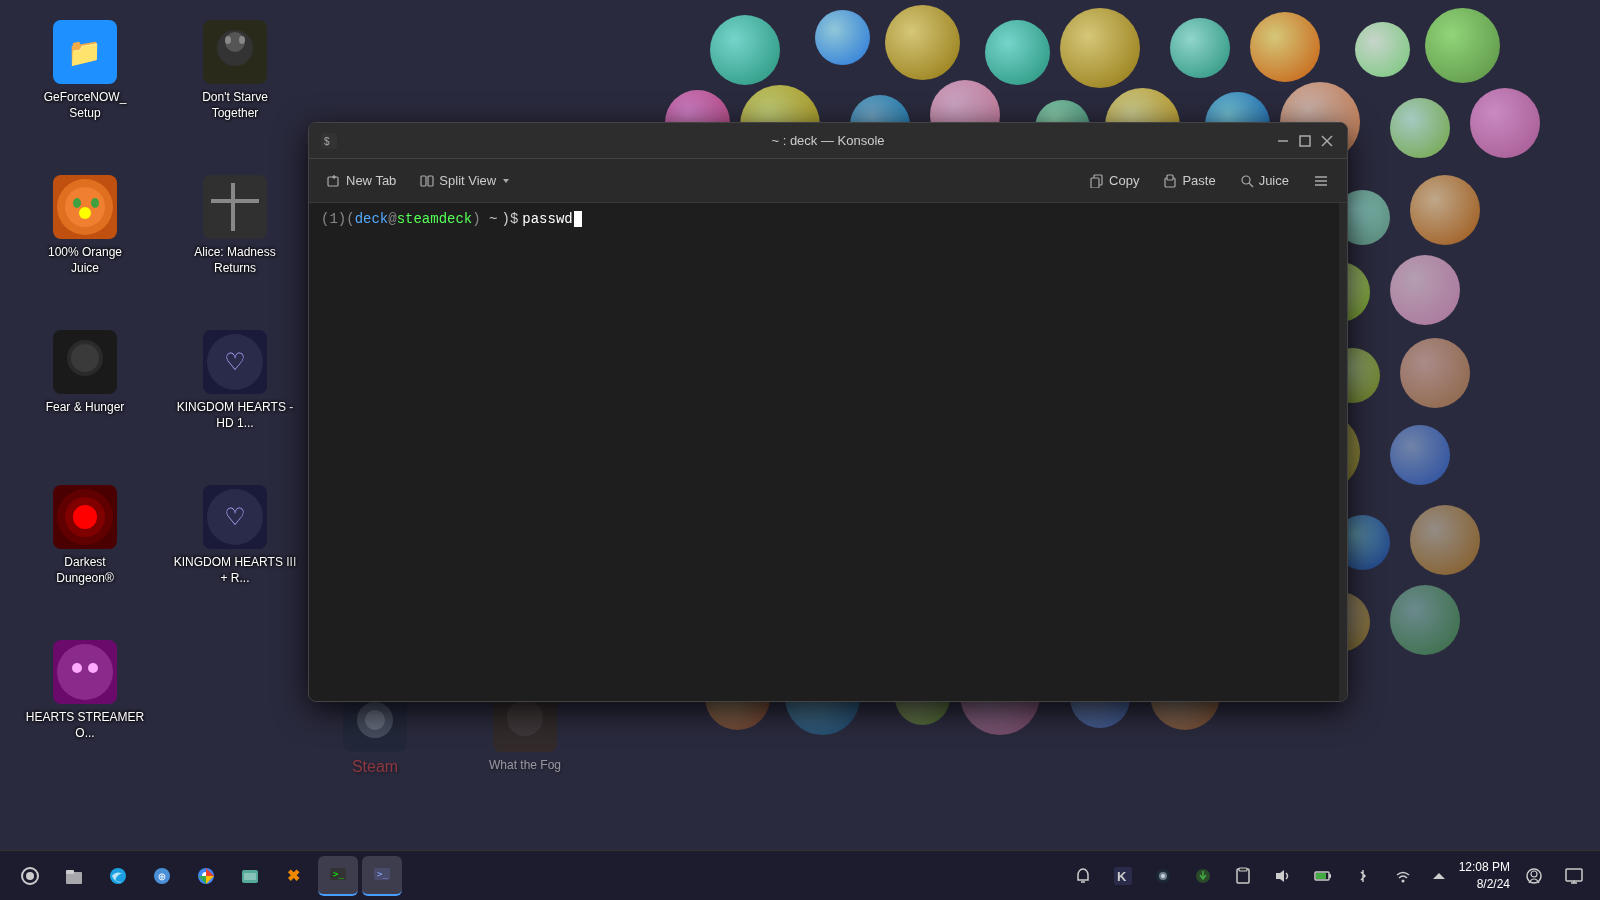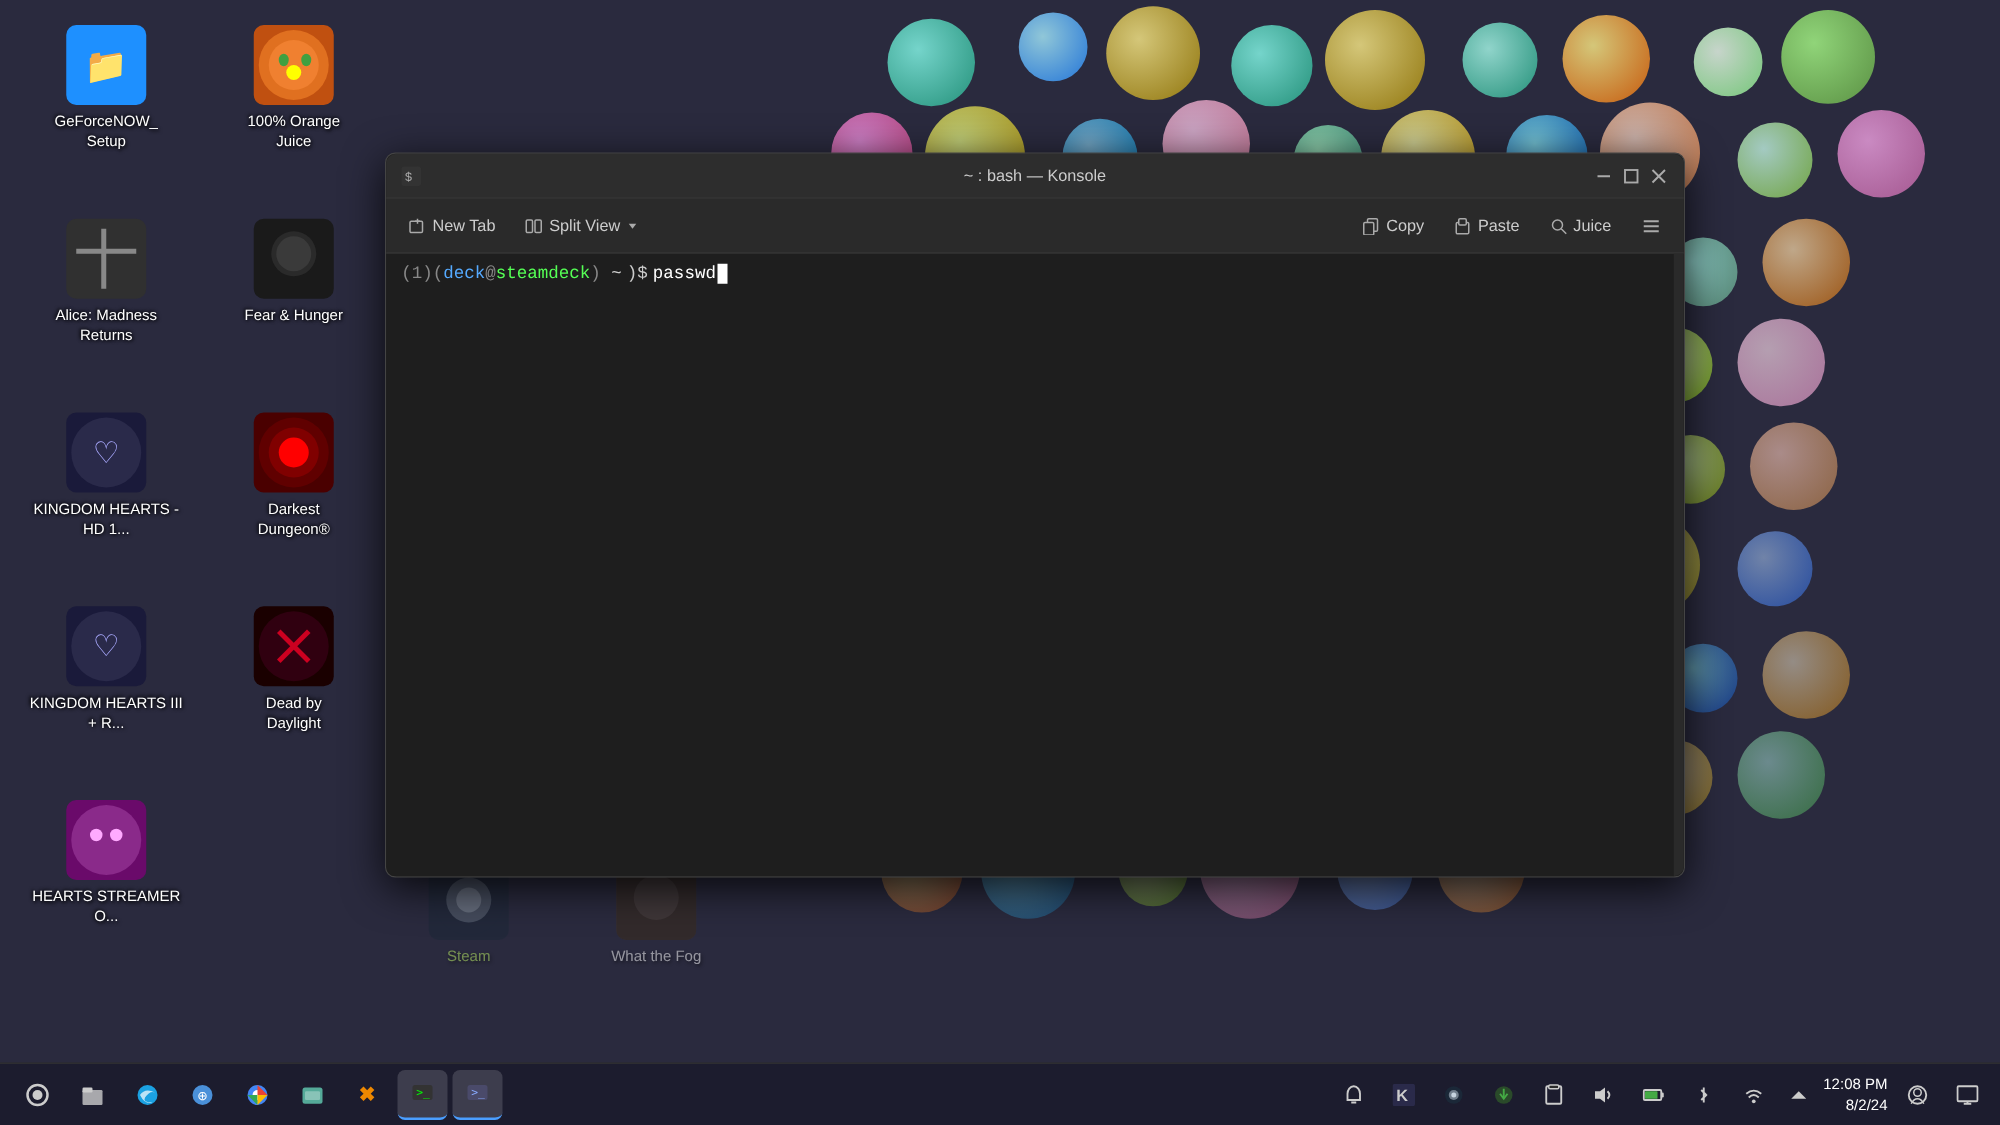--- a/index.html
+++ b/index.html
@@ -354,20 +354,31 @@
     <div class="b" style="width:70px;height:70px;background:radial-gradient(circle at 35% 35%, #feb, #d60);top:660px;right:380px;opacity:0.4"></div>
   </div>
 </div>
 
 <div class="desktop-icons">
 
   <div class="desktop-icon">
     <div class="icon-img icon-blue">📁</div>
     <span class="icon-label">GeForceNOW_<br>Setup</span>
   </div>
+  <div class="desktop-icon">
+    <div class="icon-img icon-dark" style="background:#2a2a1a;overflow:hidden">
+      <svg width="64" height="64" viewBox="0 0 64 64">
+          <circle cx="32" cy="28" r="18" fill="#333"></circle>
+          <circle cx="32" cy="22" r="10" fill="#555"></circle>
+          <ellipse cx="25" cy="20" rx="3" ry="4" fill="#888"></ellipse>
+          <ellipse cx="39" cy="20" rx="3" ry="4" fill="#888"></ellipse>
+        </svg>
+    </div>
+    <span class="icon-label">Don't Starve<br>Together</span>
+  </div>
 
   <div class="desktop-icon">
     <div class="icon-img" style="background:#c05010;overflow:hidden">
       <svg width="64" height="64" viewBox="0 0 64 64">
           <circle cx="32" cy="32" r="28" fill="#e07020"></circle>
           <circle cx="32" cy="32" r="20" fill="#f08030"></circle>
           <ellipse cx="24" cy="28" rx="4" ry="5" fill="#40a040"></ellipse>
           <ellipse cx="42" cy="28" rx="4" ry="5" fill="#40a040"></ellipse>
           <circle cx="32" cy="38" r="6" fill="#ffff00"></circle>
         </svg>
@@ -417,30 +428,20 @@
     <div class="icon-img" style="background:#1a1a3a">
       <svg width="64" height="64" viewBox="0 0 64 64">
           <circle cx="32" cy="32" r="28" fill="#2a2a4a"></circle>
           <text x="32" y="40" text-anchor="middle" fill="#aaf" font-size="24">♡</text>
         </svg>
     </div>
     <span class="icon-label">KINGDOM HEARTS III + R...</span>
   </div>
 
   <div class="desktop-icon">
-    <div class="icon-img" style="background:#1a0000">
-      <svg width="64" height="64" viewBox="0 0 64 64">
-          <circle cx="32" cy="32" r="28" fill="#300010"></circle>
-          <line x1="20" y1="20" x2="44" y2="44" stroke="#cc0020" stroke-width="4"></line>
-          <line x1="20" y1="44" x2="44" y2="20" stroke="#cc0020" stroke-width="4"></line>
-        </svg>
-    </div>
-    <span class="icon-label">Dead by<br>Daylight</span>
-  </div>
-  <div class="desktop-icon">
     <div class="icon-img" style="background:#6a0a6a;overflow:hidden">
       <svg width="64" height="64" viewBox="0 0 64 64">
           <circle cx="32" cy="32" r="28" fill="#8a2a8a"></circle>
           <circle cx="24" cy="28" r="5" fill="#ffaaff"></circle>
           <circle cx="40" cy="28" r="5" fill="#ffaaff"></circle>
         </svg>
     </div>
     <span class="icon-label">HEARTS STREAMER O...</span>
   </div>
 </div>
@@ -526,21 +527,21 @@
 
 <div style="position:absolute;top:678px;left:300px;opacity:0.5;z-index:9;">
   <div style="display:flex;flex-direction:column;align-items:center;padding:10px 5px;color:#fff;text-align:center;width:150px">
     <div style="width:64px;height:64px;background:#1b2838;border-radius:8px;overflow:hidden;display:flex;align-items:center;justify-content:center;margin-bottom:6px">
       <svg width="64" height="64" viewBox="0 0 64 64">
           <circle cx="32" cy="32" r="28" fill="#1b2838"></circle>
           <circle cx="32" cy="32" r="18" fill="#c6d4df" opacity="0.4"></circle>
           <circle cx="32" cy="32" r="10" fill="#c6d4df" opacity="0.6"></circle>
         </svg>
     </div>
-    <span style="font-size:12px;color:#bef264;text-shadow:1px 1px 3px #000">Steam</span>
+    <span style="font-size:16px;color:#ef4444;text-shadow:1px 1px 3px #000">Steam</span>
   </div>
 </div>
 <div style="position:absolute;top:678px;left:450px;opacity:0.5;z-index:9;">
   <div style="display:flex;flex-direction:column;align-items:center;padding:10px 5px;color:#fff;text-align:center;width:150px">
     <div style="width:64px;height:64px;background:#4a3a2a;border-radius:8px;overflow:hidden;display:flex;align-items:center;justify-content:center;margin-bottom:6px">
       <svg width="64" height="64" viewBox="0 0 64 64">
           <rect width="64" height="64" fill="#3a2a1a"></rect>
           <circle cx="32" cy="30" r="18" fill="#5a4a3a" opacity="0.8"></circle>
         </svg>
     </div>
@@ -550,21 +551,21 @@
 
 <div class="konsole-window">
 
   <div class="konsole-titlebar">
     <div style="width:60px;display:flex;align-items:center;gap:4px">
       <svg width="16" height="16" viewBox="0 0 16 16">
           <rect width="16" height="16" rx="3" fill="#333"></rect>
           <text x="3" y="12" fill="#aaa" font-size="10">$</text>
         </svg>
     </div>
-    <div class="konsole-title">~ : bash — Konsole</div>
+    <div class="konsole-title">~ : deck — Konsole</div>
     <div class="window-controls">
       <div class="win-btn">
         <svg width="14" height="14" viewBox="0 0 14 14">
             <line x1="2" y1="7" x2="12" y2="7" stroke="#aaa" stroke-width="1.5"></line>
           </svg>
       </div>
       <div class="win-btn">
         <svg width="14" height="14" viewBox="0 0 14 14">
             <rect x="2" y="2" width="10" height="10" fill="none" stroke="#aaa" stroke-width="1.5"></rect>
           </svg>

